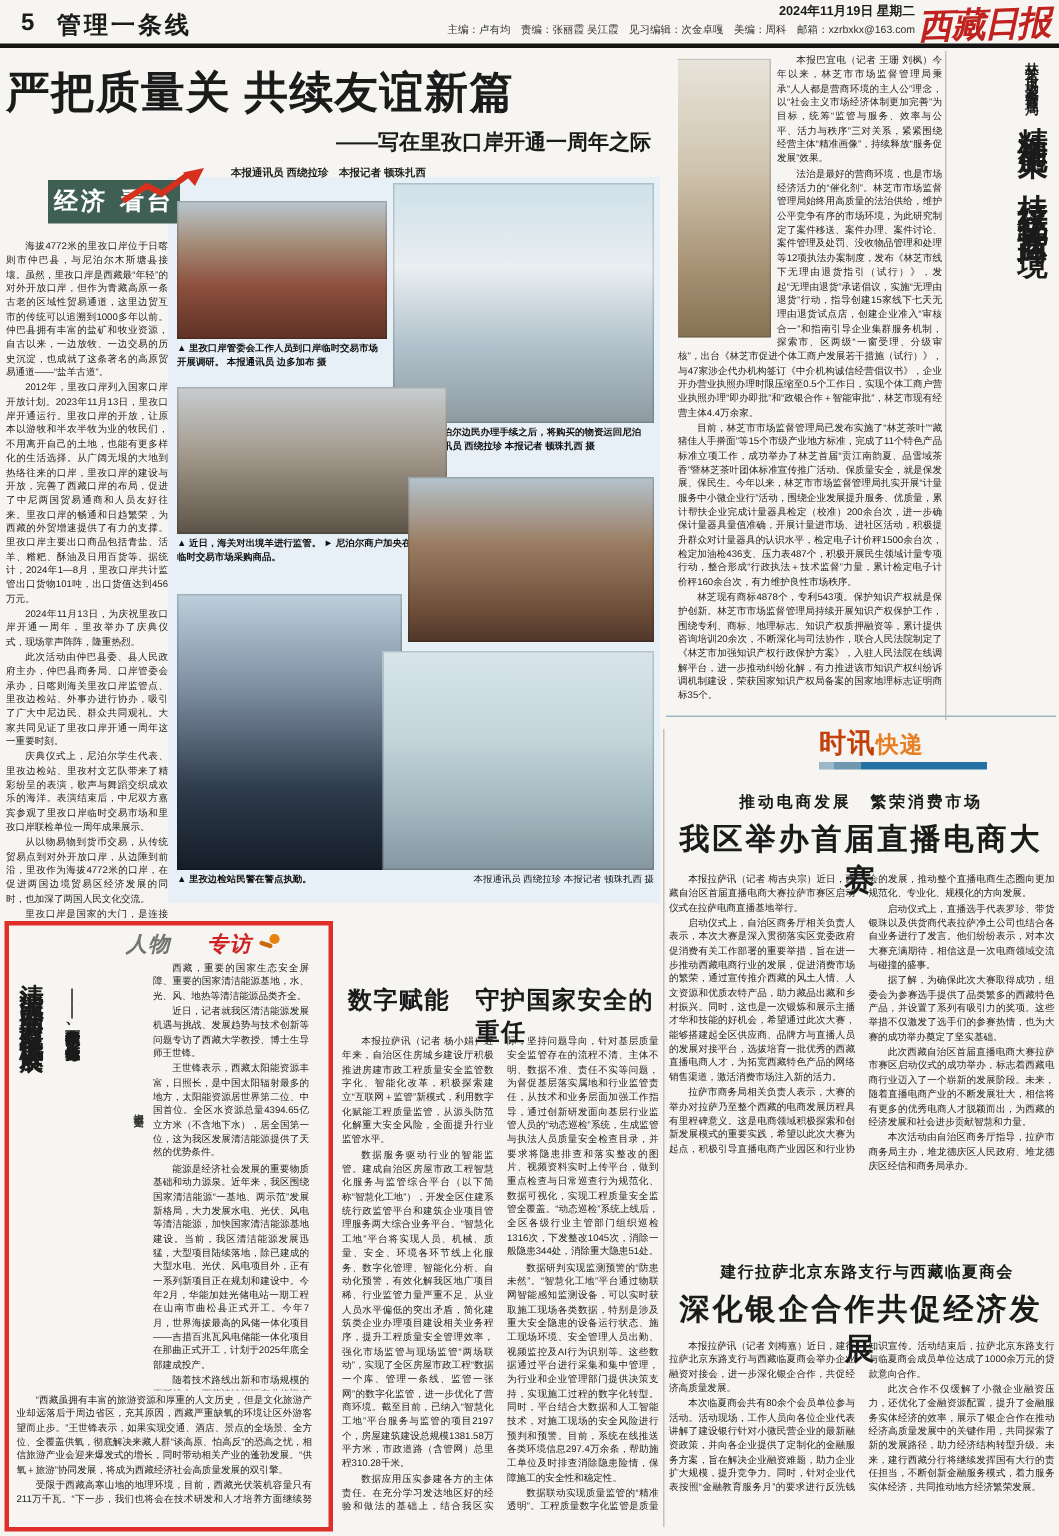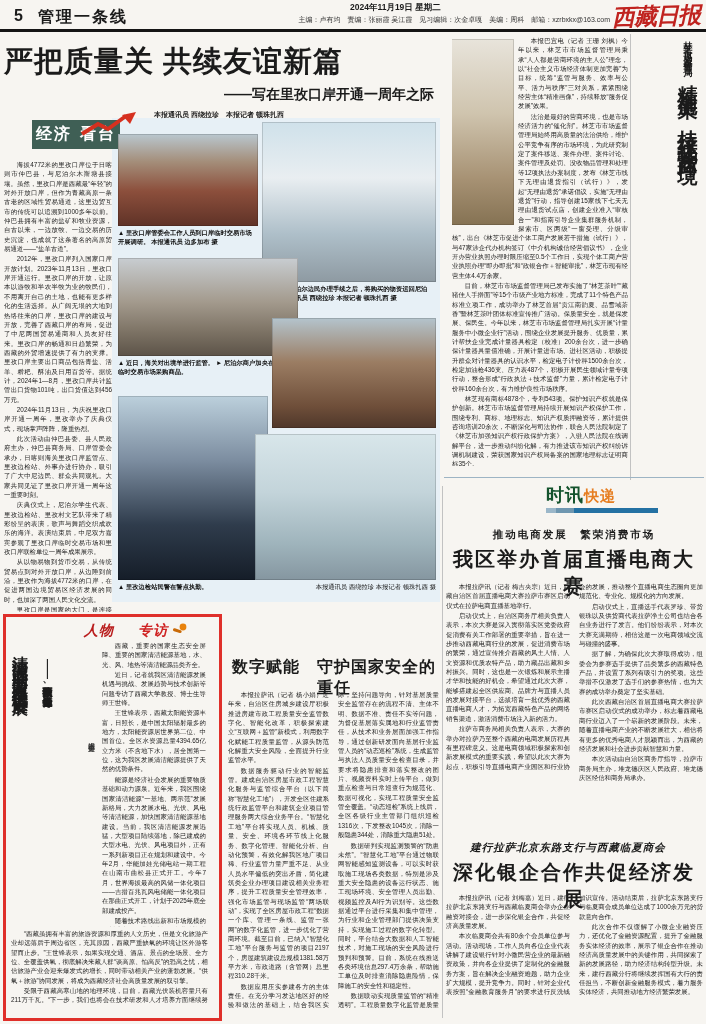--- a/index.html
+++ b/index.html
@@ -10,21 +10,21 @@
   .body-text{font-size:6.4px;line-height:1.46;text-align:justify;overflow:hidden;color:#222;}
   .body-text p{margin:0 0 1px 0;text-indent:2em;}
   .cols2{column-count:2;column-gap:9px;}
   .cap{font-size:6.3px;line-height:1.4;font-weight:bold;color:#111;overflow:hidden;}
   .vtext{writing-mode:vertical-rl;}
   .photo{background-size:cover;box-shadow:0 0 0 1px rgba(0,0,0,.15) inset;}
   
   #hdr-rule{left:0;top:29px;width:706px;height:3px;background:#151515;}
   #pg-num{left:14px;top:7px;font-size:16px;font-weight:bold;}
   #pg-section{left:38px;top:7px;font-size:16px;font-weight:bold;letter-spacing:2px;}
-  #hdr-date{right:96px;top:2px;font-size:8.5px;font-weight:bold;width:260px;}
+  #hdr-date{right:96px;top:2px;font-size:8.5px;font-weight:bold;text-align:right;width:260px;}
   #hdr-staff{right:96px;top:15px;font-size:7px;color:#333;text-align:right;width:420px;}
   #masthead{right:4px;top:1px;width:90px;font-size:23px;font-weight:bold;font-style:italic;
             color:#c0231f;transform:rotate(-2deg);letter-spacing:-1px;}
   
   #lead-bg{left:112px;top:118px;width:328px;height:484px;background:#e7f0f6;}
   #lead-hl{left:4px;top:42px;width:430px;font-size:29px;font-weight:900;letter-spacing:1px;white-space:nowrap;}
   #lead-sub{left:4px;top:86px;width:430px;text-align:right;font-size:14px;font-weight:bold;}
   #lead-by{left:4px;top:110px;width:430px;text-align:center;font-size:7px;font-weight:bold;color:#222;}
   
   #econ-logo{left:4px;top:120px;width:106px;height:34px;padding-left:28px;}
@@ -54,38 +54,38 @@
   #reg-text{left:452px;top:36px;width:176px;height:430px;}
   #reg-photo{float:left;width:90px;height:186px;margin:3px 4px 2px -28px;
     background:linear-gradient(180deg,#e8e4db 0%,#cfc4ae 40%,#a79274 75%,#857253 100%);
     box-shadow:0 0 0 1px rgba(0,0,0,.15) inset;}
   #reg-strip{left:634px;top:34px;width:68px;height:452px;}
   #reg-org{font-size:9px;font-weight:bold;letter-spacing:3px;margin-left:6px;}
   #reg-hl{font-size:20px;font-weight:900;letter-spacing:5px;}
   
   #sx-rule{left:444px;top:477px;width:260px;height:1px;background:#9db4c4;}
   #sx-logo{left:546px;top:483px;width:130px;}
-  #sx-p1{font-size:18px;font-weight:900;color:#14532d;letter-spacing:1px;}
+  #sx-p1{font-size:18px;font-weight:900;color:#c2410c;letter-spacing:1px;}
   #sx-p2{font-size:15px;font-weight:900;color:#e67e22;letter-spacing:1px;}
   #sx-bar{width:112px;height:5px;margin-top:1px;
           background:linear-gradient(90deg,#9bb7c9 0 10px,#6f97b0 10px 28px,#2471a3 28px);}
   #ec-kicker{left:445px;top:528px;width:258px;text-align:center;font-size:10.5px;font-weight:bold;letter-spacing:2px;}
   #ec-hl{left:443px;top:546px;width:262px;text-align:center;font-size:20px;font-weight:900;letter-spacing:2px;}
   #ec-body{left:446px;top:582px;width:257px;height:252px;}
-  #bk-kicker{left:439px;top:841px;width:258px;text-align:center;font-size:10.5px;font-weight:bold;letter-spacing:1px;font-style:italic;}
+  #bk-kicker{left:449px;top:841px;width:258px;text-align:center;font-size:10.5px;font-weight:bold;letter-spacing:1px;}
   #bk-hl{left:443px;top:859px;width:262px;text-align:center;font-size:20px;font-weight:900;letter-spacing:2px;}
   #bk-body{left:446px;top:893px;width:257px;height:126px;}
   
   #dg-kicker{left:228px;top:641px;width:212px;font-size:10px;font-weight:bold;text-align:center;}
   #dg-hl{left:226px;top:657px;width:216px;font-size:16px;font-weight:900;text-align:center;letter-spacing:1px;}
   #dg-body{left:228px;top:690px;width:211px;height:328px;}
   
   #iv-box{left:3px;top:614px;width:213px;height:401px;border:3px solid #df2f2a;background:#f7f5f1;}
   #iv-tag{position:absolute;left:78px;top:4px;white-space:nowrap;}
-  #iv-tag .t1{font-size:14px;font-weight:900;font-style:italic;color:#b91c1c;letter-spacing:1px;}
+  #iv-tag .t1{font-size:14px;font-weight:900;font-style:italic;color:#737373;letter-spacing:1px;}
   #iv-tag .t2{font-size:14px;font-weight:900;font-style:italic;color:#cf2222;letter-spacing:1px;padding-left:24px;}
   #iv-hl{position:absolute;left:3px;top:26px;height:330px;font-size:16px;font-weight:900;letter-spacing:3px;}
   #iv-sub{position:absolute;left:34px;top:42px;height:300px;font-size:10px;font-weight:bold;}
   #iv-by{position:absolute;left:80px;top:120px;height:120px;font-size:7px;color:#333;}
   #iv-body{position:absolute;left:96px;top:24px;width:104px;height:286px;}
   #iv-bottom{position:absolute;left:5px;top:312px;width:197px;height:76px;}
   .hairline-v{width:1px;background:#c2c2c2;}
   #div-mid{left:442px;top:486px;width:1px;height:532px;background:#c2c2c2;}
   #div-reg{left:630px;top:34px;width:1px;height:446px;background:#c2c2c2;}
 </style>

